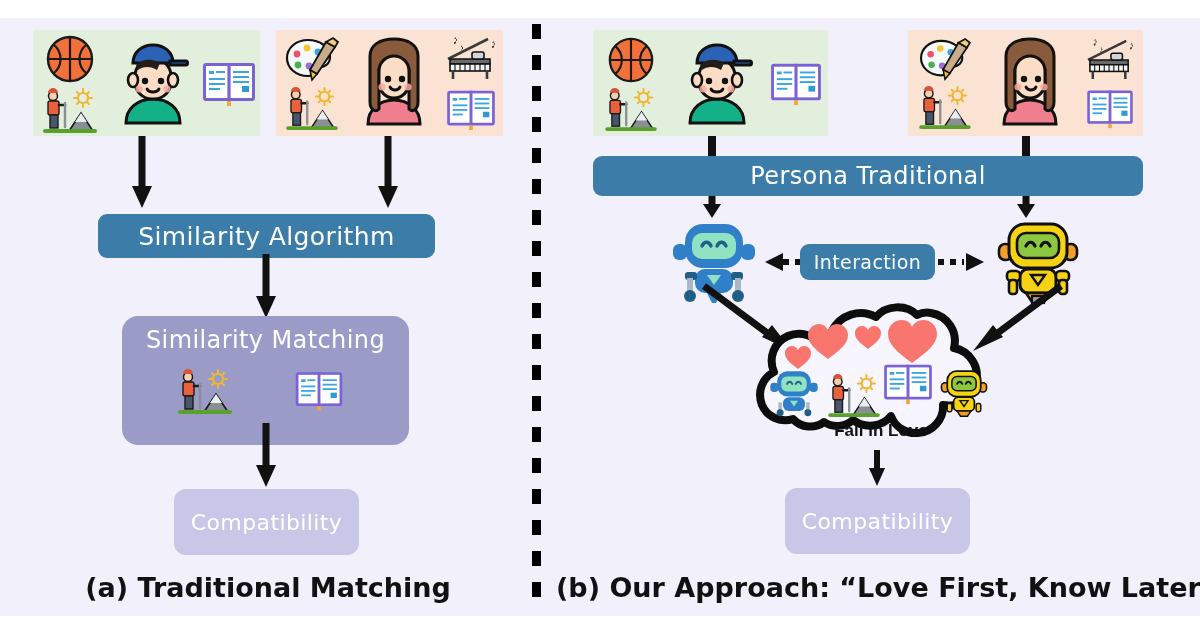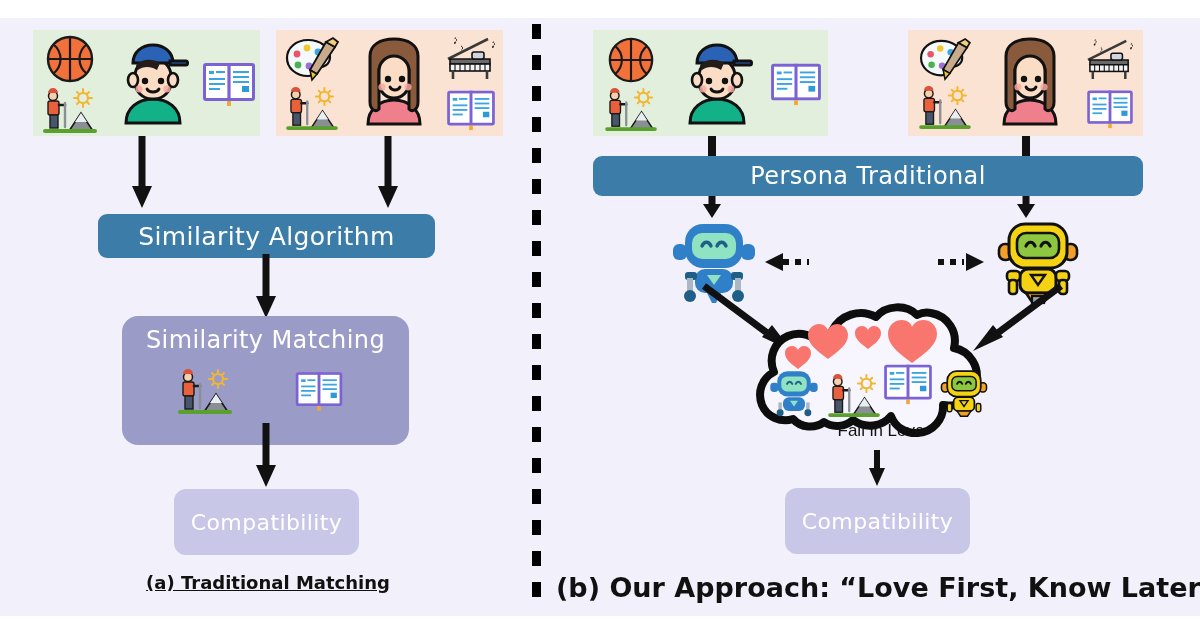--- a/index.html
+++ b/index.html
@@ -8,21 +8,21 @@
     width:1200px;height:633px;overflow:hidden;position:relative;
   }
   #stage{
     position:absolute;left:0;top:0;width:1200px;height:633px;
     background:#ffffff;
   }
   .canvas{
     position:absolute;left:0;top:18px;width:1200px;height:598px;
     background:#f2f0fa;
   }
-  .abs{position:absolute;}
+  .abs{position:absolute;font-weight:bold;}
 
   
   .card{
     position:absolute;display:flex;align-items:center;justify-content:space-between;
     box-sizing:border-box;
   }
   .card.green{background:#e2efdc;}
   .card.peach{background:#fbe3d3;}
   .card .col{
     display:flex;flex-direction:column;align-items:center;justify-content:center;
@@ -286,21 +286,21 @@
     <svg width="24" height="66" viewBox="0 0 24 66">
       <path d="M12 0v44" stroke="#111" stroke-width="7"></path>
       <path d="M12 64L2 42h20z" fill="#111"></path>
     </svg>
   </div>
 
   <div class="pbox lilac" style="left:174px;top:489px;width:185px;height:66px;font-size:22px;">
     <span>Compatibility</span>
   </div>
 
-  <div class="caption" style="left:62px;top:572px;width:412px;font-size:18px;text-decoration:underline;">(a) Traditional Matching</div>
+  <div class="caption" style="left:62px;top:572px;width:412px;font-size:27px;">(a) Traditional Matching</div>
 
   <div class="card green" style="left:593px;top:30px;width:235px;height:106px;">
     <div class="col" style="width:76px;">
       <svg width="54" height="50" viewBox="0 0 56 52">
         <circle cx="28" cy="26" r="22" fill="#f2703a" stroke="#1a1a1a" stroke-width="2.4"></circle>
         <path d="M6 26h44M28 4v44M11 11c10 8 10 22 0 30M45 11c-10 8-10 22 0 30" fill="none" stroke="#1a1a1a" stroke-width="2.2"></path>
       </svg>
       <svg width="60" height="44" viewBox="0 0 62 46">
         <circle cx="44" cy="11" r="5" fill="none" stroke="#f2b632" stroke-width="2.2"></circle>
         <g stroke="#f2b632" stroke-width="2" stroke-linecap="round">
@@ -498,20 +498,23 @@
       <rect x="39" y="80" width="12" height="7" fill="#9aa2a8" stroke="#111" stroke-width="2.2"></rect>
     </svg>
   </div>
 
   <div class="abs" style="left:765px;top:250px;width:44px;height:24px;">
     <svg width="44" height="24" viewBox="0 0 44 24">
       <path d="M18 12h26" stroke="#111" stroke-width="6" stroke-dasharray="6 6"></path>
       <path d="M0 12l18-9v18z" fill="#111"></path>
     </svg>
   </div>
+  <div class="pbox blue" style="left:800px;top:244px;width:135px;height:36px;font-size:19px;">
+    <span>Interaction</span>
+  </div>
   <div class="abs" style="left:938px;top:250px;width:46px;height:24px;">
     <svg width="46" height="24" viewBox="0 0 46 24">
       <path d="M0 12h26" stroke="#111" stroke-width="6" stroke-dasharray="6 6"></path>
       <path d="M46 12l-18-9v18z" fill="#111"></path>
     </svg>
   </div>
 
   <div class="abs" style="left:700px;top:282px;width:130px;height:86px;">
     <svg width="130" height="86" viewBox="0 0 130 86">
       <path d="M4 4L74 56" stroke="#111" stroke-width="7"></path>

